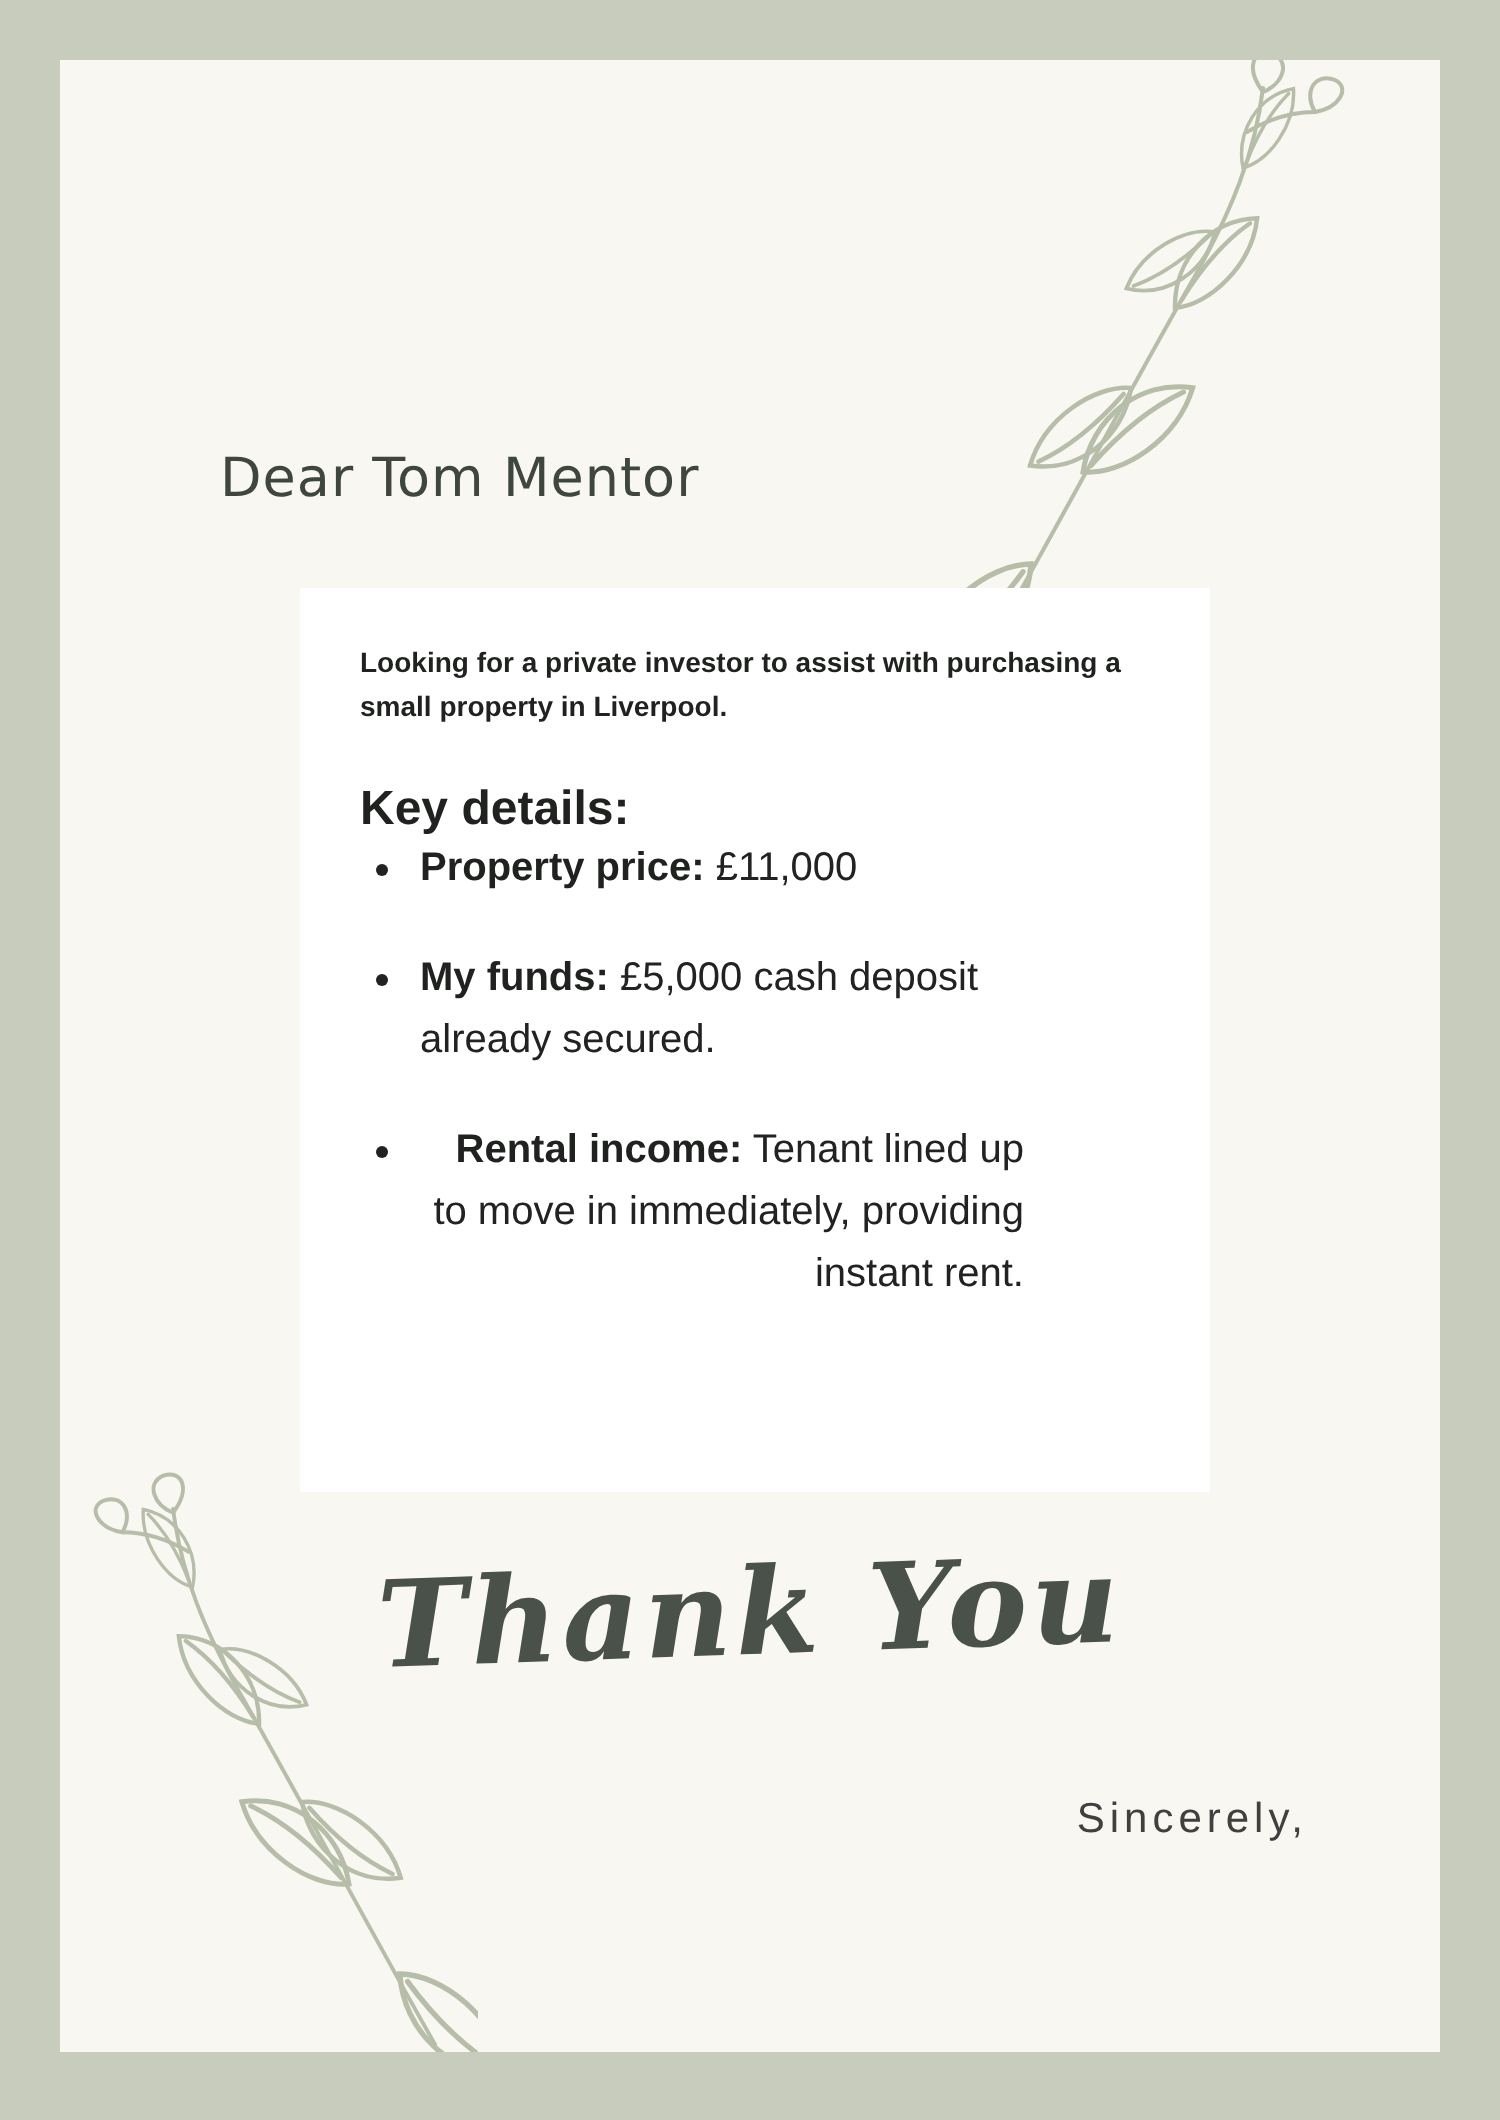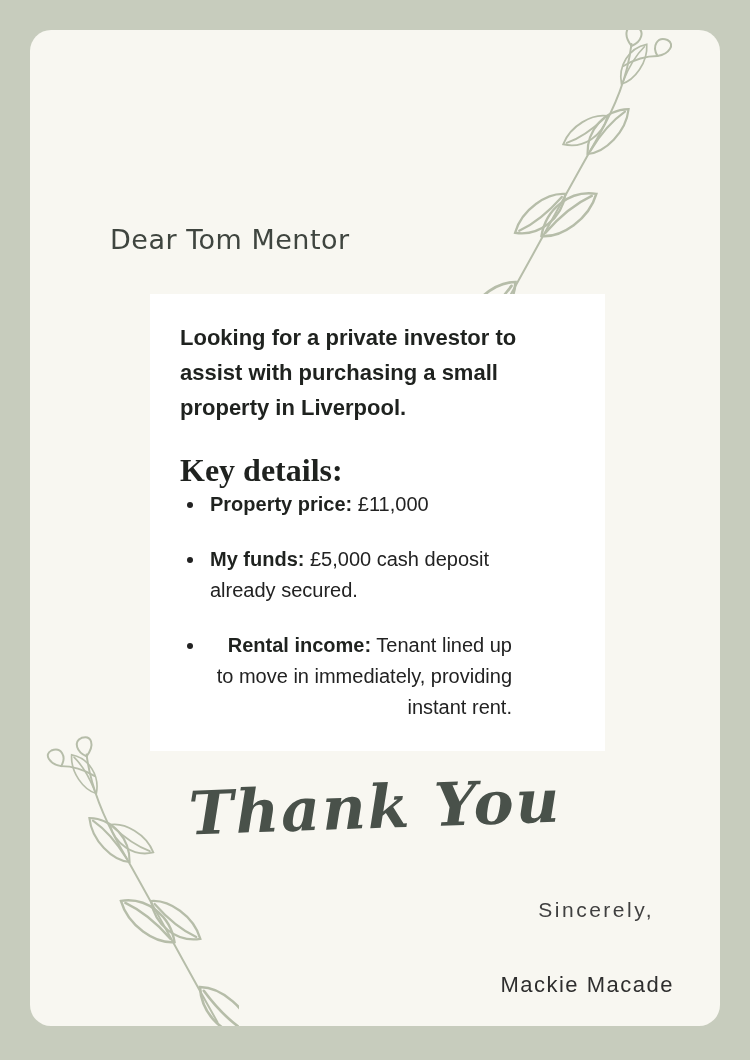--- a/index.html
+++ b/index.html
@@ -14,21 +14,20 @@
     height: 1060px;
     background: var(--border, #c7ccbd);
     overflow: hidden;
   }
   .inner {
     position: absolute;
     left: 30px; top: 30px;
     width: 690px; height: 996px;
     background: var(--background, #f8f7f1);
     overflow: hidden;
-    border-radius: 21px;
   }
   .decoration { position: absolute; pointer-events: none; }
   .decoration.top-right { right: 22px; top: -8px; width: 225px; height: 300px; }
   .decoration.bottom-left { left: -6px; bottom: 4px; width: 215px; height: 290px; transform: scaleX(-1); }
   .branch path { fill: none; stroke: var(--line-art, #b6bda9); stroke-width: 2; stroke-linecap: round; }
   .greeting {
     position: absolute;
     left: 80px; top: 194px;
     font-family: "DejaVu Sans", sans-serif;
     font-size: 27px;
@@ -38,32 +37,31 @@
   }
   .card {
     position: absolute;
     left: 120px; top: 264px;
     width: 455px;
     min-height: 452px;
     background: var(--card, #ffffff);
     padding: 26px 30px 28px 30px;
   }
   .intro {
-    font-size: 22px;
+    font-size: 14px;
     font-weight: 700;
     line-height: 1.6;
     color: var(--body-text, #1f221f);
     max-width: 395px;
   }
   .key-details {
     margin-top: 26px;
-    font-size: 32px;
+    font-size: 24px;
     font-weight: 700;
     color: var(--body-text, #1f221f);
-    font-family: Liberation Serif, serif;
   }
   .bullet-list {
     padding-left: 26px;
     max-width: 332px;
     list-style: disc outside;
   }
   .bullet-list li {
     font-size: 20px;
     line-height: 1.55;
     color: #222;
@@ -165,16 +163,15 @@
         <li>
           <span class="bullet-label">Rental income:</span>
           <span>Tenant lined up to move in immediately, providing instant rent.</span>
         </li>
       </ul>
     </section>
 
     <div class="thank-you">Thank You</div>
 
     <div class="closing">Sincerely,</div>
-    <div class="signature">Mackie Macade</div>
 
   </div>
 </div>
 
 </body></html>

